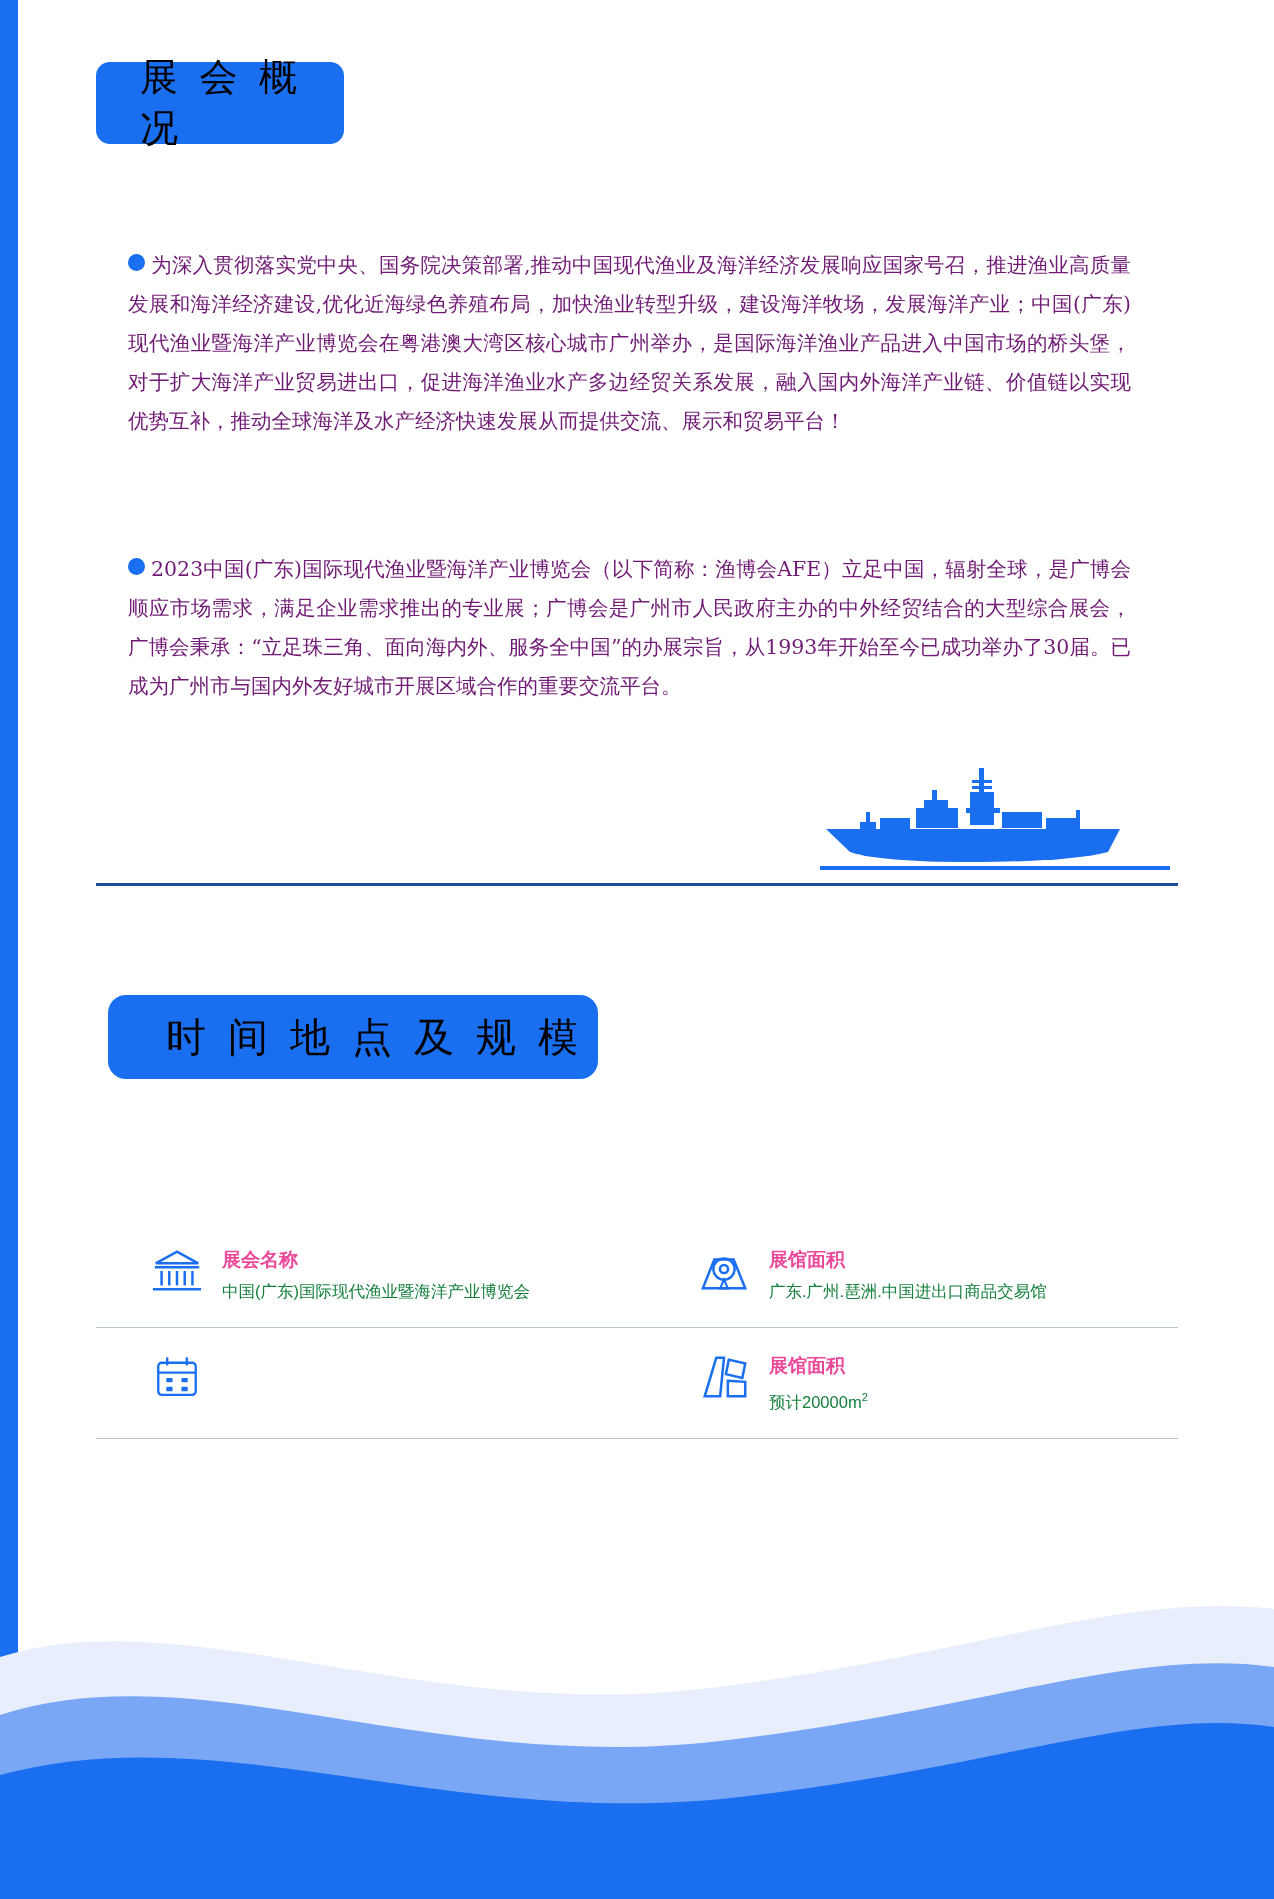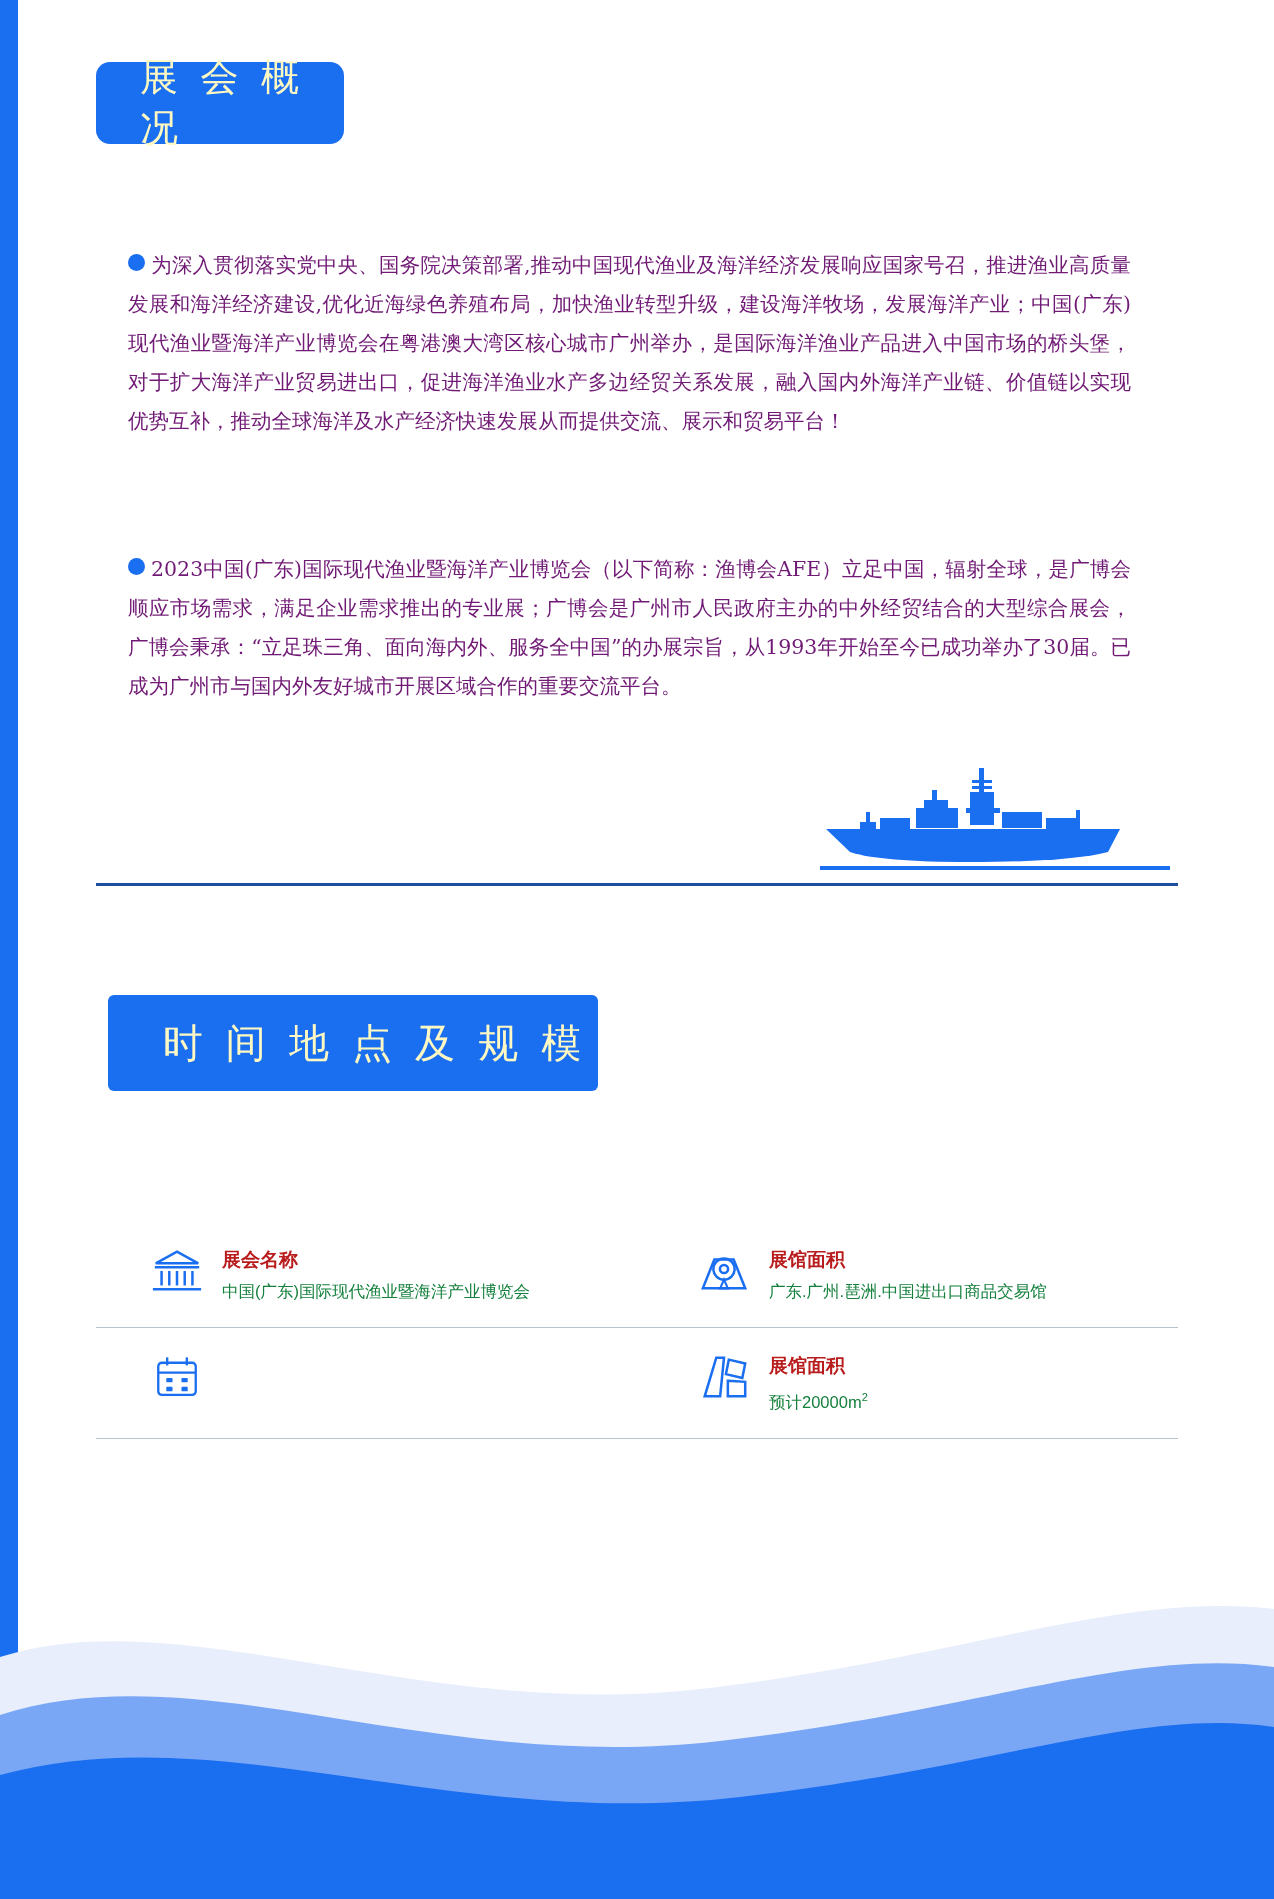--- a/index.html
+++ b/index.html
@@ -31,43 +31,43 @@
     top: 0;
     width: 1274px;
     height: 1899px;
   }
 
   
   .pill {
     position: absolute;
     background: #1a6ef0;
     border-radius: 14px;
-    color: #fef9c3;
-    font-family: Liberation Sans, sans-serif;
+    color: #000000;
+    font-family: Liberation Serif, serif;
     letter-spacing: 6px;
     display: flex;
     align-items: center;
     justify-content: center;
     box-sizing: border-box;
     padding-left: 44px;
   }
   .pill-1 {
     left: 96px;
     top: 62px;
     width: 248px;
     height: 82px;
     font-size: 38px;
   }
   .pill-2 {
     left: 108px;
     top: 995px;
     width: 490px;
-    height: 96px;
+    height: 84px;
     font-size: 40px;
-    border-radius: 6px;
+    border-radius: 18px;
   }
 
   
   .para {
     position: absolute;
     font-family: "DejaVu Serif", serif;
     color: #701a75;
     font-size: 20.5px;
     line-height: 39px;
     text-align: justify;
@@ -138,21 +138,21 @@
     height: 58px;
     margin-right: 16px;
     display: flex;
     align-items: center;
     justify-content: center;
   }
   .cell-text { padding-top: 4px; }
   .cell-title {
     font-size: 19px;
     font-weight: bold;
-    color: #b91c1c;
+    color: #ec4899;
     line-height: 28px;
     font-family: "Liberation Sans", sans-serif;
   }
   .cell-value {
     font-size: 16.5px;
     color: #15803d;
     line-height: 28px;
     margin-top: 3px;
     font-family: "Liberation Sans", sans-serif;
     white-space: nowrap;

